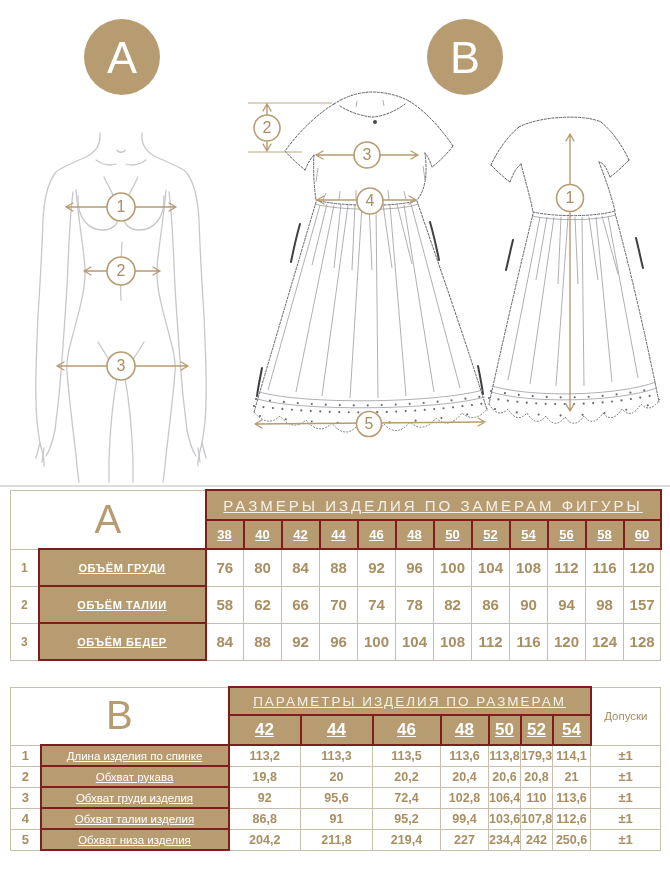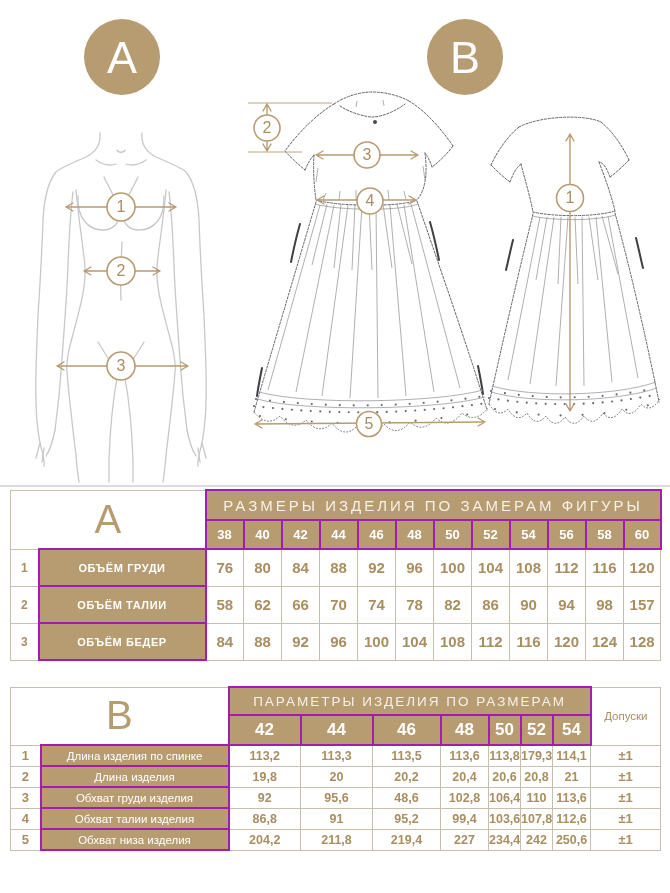--- a/index.html
+++ b/index.html
@@ -23,21 +23,21 @@
   .dots{fill:none;stroke:#6a6b70;stroke-width:2.2;stroke-linecap:round;}
   .m-line{fill:none;stroke:#b79c72;stroke-width:1.4;stroke-linecap:round;}
   .m-ext{fill:none;stroke:#b79c72;stroke-width:0.9;}
   .m-circle{fill:#ffffff;stroke:#b79c72;stroke-width:1.6;}
   .m-text{fill:#a98e61;font-size:16px;text-anchor:middle;font-family:"Liberation Sans","DejaVu Sans",sans-serif;}
 
   
   table{border-collapse:collapse;table-layout:fixed;position:absolute;left:10px;}
   td{padding:0;text-align:center;vertical-align:middle;overflow:hidden;white-space:nowrap;}
   .cell-white{background:#ffffff;border:1px solid #c7beac;color:#a98e61;}
-  .cell-tan{background:#b79c72;border:2px solid #a21caf;color:#ffffff;}
+  .cell-tan{background:#b79c72;border:2px solid #7f1d1d;color:#ffffff;text-decoration:underline;}
   .corner{font-size:40px;color:#b79c72;}
   .ta-title{font-size:15px;letter-spacing:3px;color:#f6f1e8;font-weight:400;}
   .ta-size{font-size:13px;font-weight:700;}
   .ta-num{font-size:12px;font-weight:700;}
   .ta-label{font-size:11px;font-weight:700;letter-spacing:0.6px;}
   .ta-val{font-size:15px;font-weight:700;}
   .tb-title{font-size:13.5px;letter-spacing:2px;color:#f6f1e8;font-weight:400;}
   .tb-size{font-size:17px;font-weight:700;}
   .tb-num{font-size:13px;font-weight:700;}
   .tb-label{font-size:11.5px;font-weight:400;}
@@ -315,36 +315,36 @@
       <td class="cell-white tb-val">113,3</td>
       <td class="cell-white tb-val">113,5</td>
       <td class="cell-white tb-val">113,6</td>
       <td class="cell-white tb-val">113,8</td>
       <td class="cell-white tb-val">179,3</td>
       <td class="cell-white tb-val">114,1</td>
       <td class="cell-white tb-tol">±1</td>
     </tr>
     <tr style="height:21px">
       <td class="cell-white tb-num">2</td>
-      <td class="cell-tan tb-label">Длина изделия</td>
+      <td class="cell-tan tb-label">Обхват рукава</td>
       <td class="cell-white tb-val">19,8</td>
       <td class="cell-white tb-val">20</td>
       <td class="cell-white tb-val">20,2</td>
       <td class="cell-white tb-val">20,4</td>
       <td class="cell-white tb-val">20,6</td>
       <td class="cell-white tb-val">20,8</td>
       <td class="cell-white tb-val">21</td>
       <td class="cell-white tb-tol">±1</td>
     </tr>
     <tr style="height:21px">
       <td class="cell-white tb-num">3</td>
       <td class="cell-tan tb-label">Обхват груди изделия</td>
       <td class="cell-white tb-val">92</td>
       <td class="cell-white tb-val">95,6</td>
-      <td class="cell-white tb-val">48,6</td>
+      <td class="cell-white tb-val">72,4</td>
       <td class="cell-white tb-val">102,8</td>
       <td class="cell-white tb-val">106,4</td>
       <td class="cell-white tb-val">110</td>
       <td class="cell-white tb-val">113,6</td>
       <td class="cell-white tb-tol">±1</td>
     </tr>
     <tr style="height:21px">
       <td class="cell-white tb-num">4</td>
       <td class="cell-tan tb-label">Обхват талии изделия</td>
       <td class="cell-white tb-val">86,8</td>

